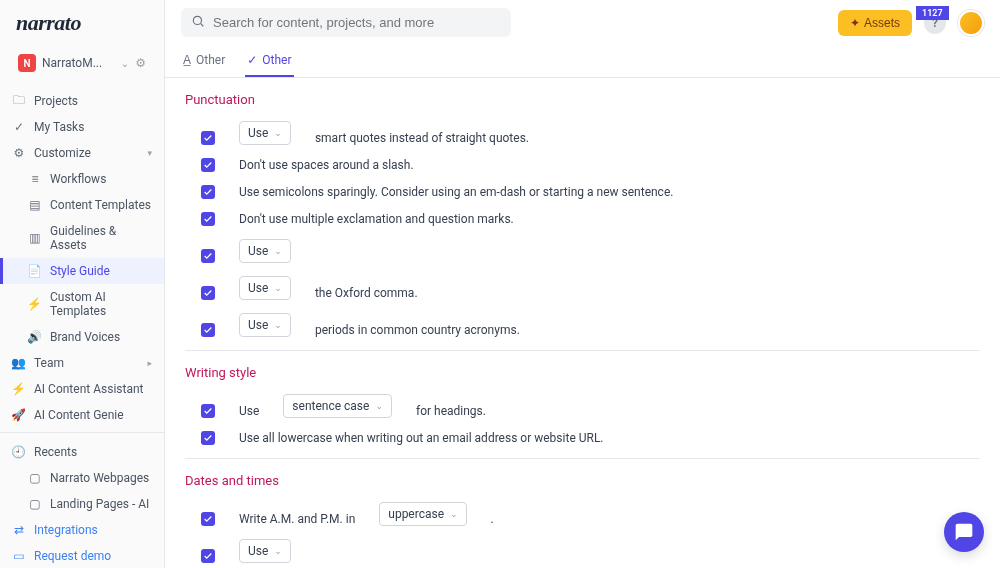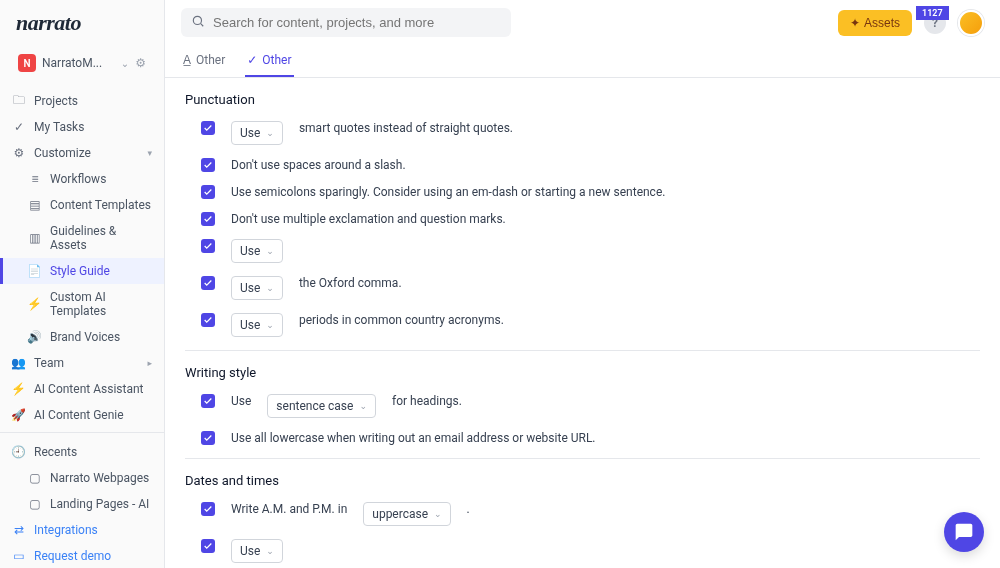--- a/index.html
+++ b/index.html
@@ -36,22 +36,22 @@
 .badge-wrap { position: relative; }
 .badge { background: #4f46e5; color: #fff; font-size: 9px; font-weight: 600; padding: 2px 6px; border-radius: 0; position: absolute; top: -6px; left: -8px; }
 .help-circle { width: 22px; height: 22px; border-radius: 50%; background: #e5e7eb; display: flex; align-items: center; justify-content: center; color: #6b7280; font-size: 12px; font-weight: bold; }
 .avatar { width: 26px; height: 26px; border-radius: 50%; background: linear-gradient(135deg, #fbbf24, #f59e0b); border: 2px solid #fff; box-shadow: 0 0 0 1px #e5e7eb; }
 
 .tabs { display: flex; gap: 18px; padding: 0 16px; border-bottom: 1px solid #e5e7eb; }
 .tab { display: flex; align-items: center; gap: 5px; padding: 8px 2px; font-size: 12px; color: #6b7280; cursor: pointer; border-bottom: 2px solid transparent; }
 .tab.active { color: #4f46e5; border-bottom-color: #4f46e5; }
 
 .content { flex: 1; overflow-y: auto; padding: 14px 20px; }
-.section-title { font-size: 13px; color: #0f172a; margin-bottom: 14px; }
-.rule-row { display: flex; align-items: flex-start; gap: 16px; margin-bottom: 13px; padding-left: 16px; font-size: 12px; color: #374151; }
+.section-title { font-size: 13px; color: #be185d; margin-bottom: 14px; }
+.rule-row { display: flex; align-items: flex-end; gap: 24px; margin-bottom: 13px; padding-left: 16px; font-size: 12px; color: #374151; }
 .checkbox { width: 14px; height: 14px; background: #4f46e5; border-radius: 3px; display: flex; align-items: center; justify-content: center; flex-shrink: 0; }
 .checkbox svg { width: 10px; height: 10px; }
 .dropdown { border: 1px solid #d1d5db; border-radius: 4px; padding: 4px 8px; font-size: 12px; display: flex; align-items: center; gap: 6px; background: #fff; cursor: pointer; }
 .dropdown .dd-chev { font-size: 9px; color: #9ca3af; }
 .section-divider { border-top: 1px solid #e5e7eb; margin: 10px 0 14px; }
 
 .chat-bubble { position: absolute; bottom: 16px; right: 16px; width: 40px; height: 40px; background: #4f46e5; border-radius: 50%; display: flex; align-items: center; justify-content: center; color: #fff; box-shadow: 0 4px 12px rgba(0,0,0,0.15); cursor: pointer; }
 </style>
 </head>
 <body>

